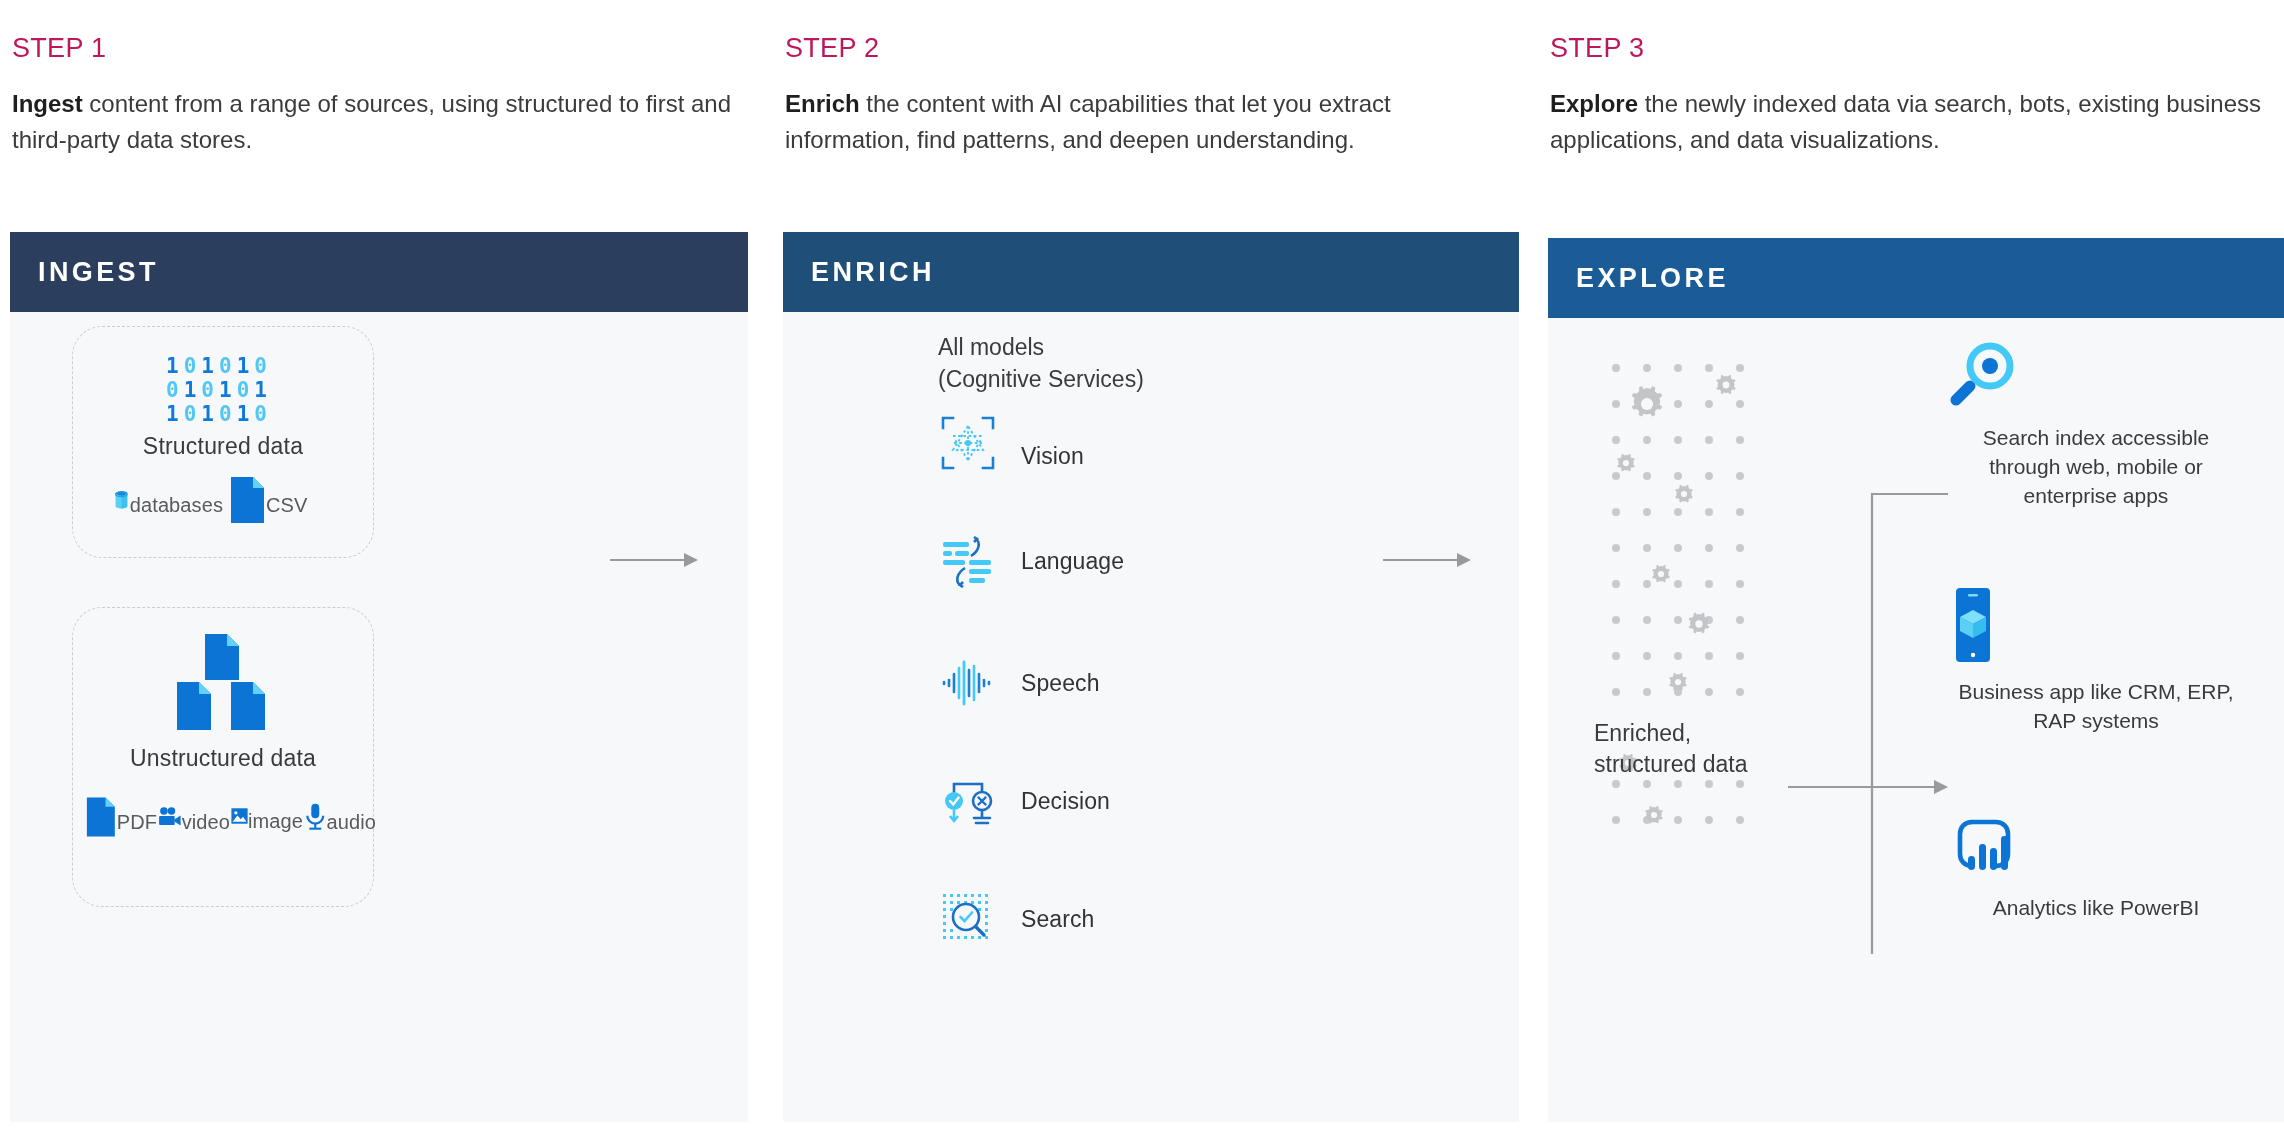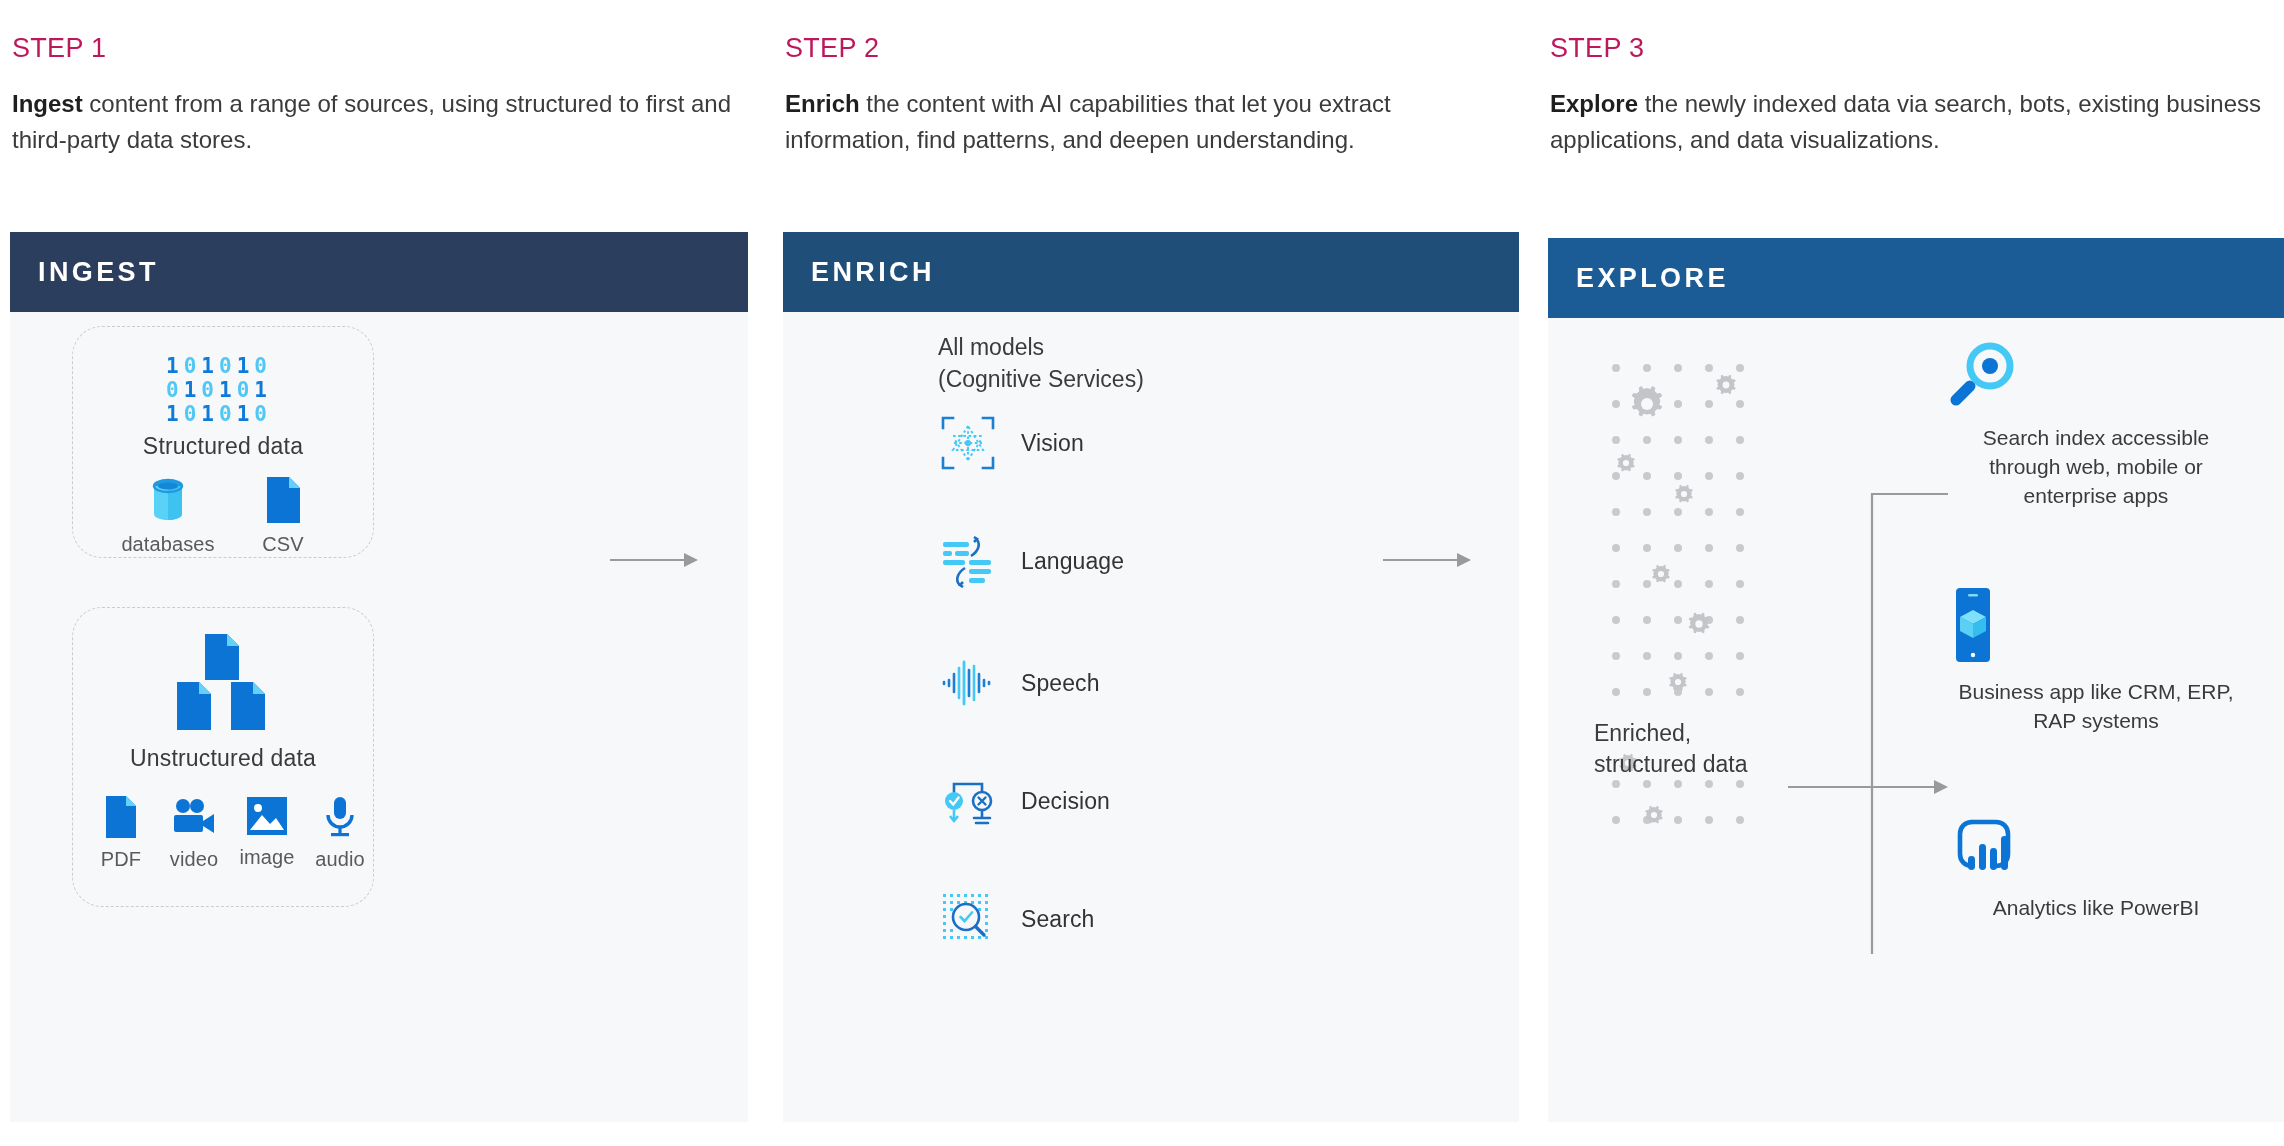--- a/index.html
+++ b/index.html
@@ -42,21 +42,21 @@
     box-sizing:border-box;
   }
   .grp-title{
     position:absolute;width:100%;text-align:center;
     font-size:23px;color:#3b3b3b;letter-spacing:.2px;
   }
   .icon-label{
     font-size:20px;color:#5a5a5a;text-align:center;margin-top:10px;
     letter-spacing:.1px;white-space:nowrap;
   }
-  .icon-cell{position:absolute;display:flex;flex-direction:column;align-items:center;}
+  .icon-cell{position:absolute;display:flex;flex-direction:row;align-items:center;}
 
   
   .binary{position:absolute;display:flex;flex-direction:column;gap:3px;}
   .brow{display:flex;gap:5px;}
   .bit{font-family:"DejaVu Sans Mono",monospace;font-size:21px;font-weight:700;line-height:1;}
 
   
   .enrich-head{
     position:absolute;font-size:23px;line-height:1.38;color:#3b3b3b;
   }
@@ -205,21 +205,21 @@
     <div class="card-head" style="background:#1f4e79;">
       <span class="htitle">ENRICH</span>
     </div>
     <div class="card-body" style="height:810px;">
 
       <div class="enrich-head" style="left:155px;top:20px;">
         <div>All models</div>
         <div>(Cognitive Services)</div>
       </div>
 
-      <div class="enrich-row" style="left:158px;top:104px;">
+      <div class="enrich-row" style="left:158px;top:104px;align-items:flex-end;">
         <svg width="54" height="54" viewBox="0 0 54 54">
           <g stroke="#1b7fd4" stroke-width="2.6" fill="none" stroke-linecap="square">
             <path d="M2 12 L2 2 L12 2"></path>
               <path d="M42 2 L52 2 L52 12"></path>
             <path d="M52 42 L52 52 L42 52"></path>
               <path d="M12 52 L2 52 L2 42"></path>
           </g>
           <g stroke="#44c8f5" stroke-width="1.9" fill="none" stroke-dasharray="2.6 2.6">
             <path d="M27 10 L27 44"></path>
             <path d="M12 20 L42 20"></path>

